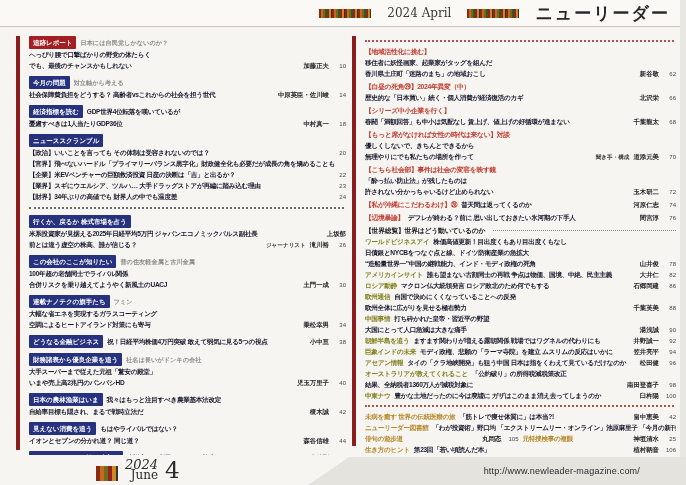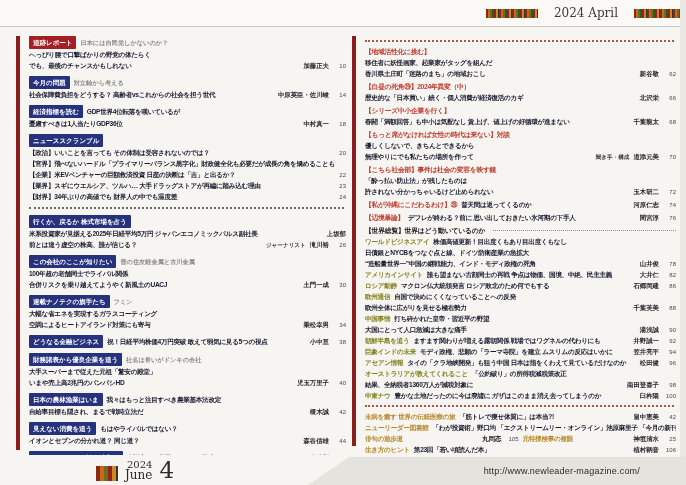--- a/index.html
+++ b/index.html
@@ -7,21 +7,21 @@
     width:686px;height:485px;position:relative;overflow:hidden;
     background:#f6f5f2;
     font-family:"Liberation Sans","DejaVu Sans",sans-serif;
     color:#1b1b2f;
   }
   
   .top-header{
     position:absolute;top:0;left:0;right:0;height:27px;
     background:#faf9f6;border-bottom:1px solid #c9c6c0;
     display:flex;align-items:center;justify-content:flex-end;
-    gap:16px;box-sizing:border-box;
+    gap:16px;padding-right:16px;box-sizing:border-box;
   }
   .stripe-bar{width:52px;height:9px;
     background:repeating-linear-gradient(90deg,#8a2a12 0 2px,#c8681c 2px 4px,#6d6d1d 4px 6px,#2f5b22 6px 8px,#942222 8px 10px,#d1861f 10px 12px,#333 12px 13px);}
   .issue-date{font-family:"DejaVu Serif","Liberation Serif",serif;font-size:12px;color:#3a3a3a;}
   .mag-title{font-family:"DejaVu Serif","Liberation Serif",serif;font-size:17px;font-weight:bold;color:#26262b;letter-spacing:2px;}
   .right-edge{position:absolute;top:0;right:0;bottom:0;width:6px;background:#e9e7e2;}
 
   
   .page{position:absolute;top:36px;box-sizing:border-box;border-left:4px solid #8a1d1d;padding-left:9px;}
   .page-left{left:16px;width:330px;height:414px;}
@@ -52,32 +52,33 @@
   .bottom-note{font-size:6.4px;font-weight:bold;color:#1b1b2f;margin-top:3px;}
 
   
   .bottom-strip{position:absolute;left:0;right:0;bottom:0;height:28px;background:#e5e3de;}
   .bottom-wedge{position:absolute;left:0;bottom:0;width:380px;height:30px;background:#f6f5f2;
     clip-path:polygon(0 0,352px 0,308px 100%,0 100%);}
   .footer-logo{position:absolute;left:96px;bottom:4px;display:flex;align-items:flex-end;gap:7px;}
   .logo-stripes{width:22px;height:15px;
     background:repeating-linear-gradient(90deg,#8a2a12 0 4px,#c8681c 4px 8px,#6d6d1d 8px 12px,#942222 12px 16px,#d1861f 16px 20px,#333 20px 22px);}
   .logo-dates{display:flex;flex-direction:column;align-items:flex-end;font-family:"DejaVu Serif","Liberation Serif",serif;color:#2a2a2a;}
-  .logo-year{font-size:10px;line-height:8px;}
+  .logo-year{font-size:13px;line-height:8px;font-style:italic;}
   .logo-month{font-size:12px;line-height:12px;}
   .logo-num{font-family:"DejaVu Serif","Liberation Serif",serif;font-size:23px;line-height:21px;color:#2a2a2a;}
   .footer-url{position:absolute;right:46px;bottom:9px;font-size:9px;color:#2a2a2a;letter-spacing:0.2px;text-decoration:none;}
 </style>
 </head>
 <body>
 
 <div class="top-header">
   <span class="stripe-bar"></span>
   <span class="issue-date">2024 April</span>
   <span class="stripe-bar"></span>
+  <span class="mag-title">ニューリーダー</span>
 </div>
 <div class="right-edge"></div>
 
 <div class="page page-left">
   <div>
       <div class="entry">
         <div class="row">
           <span class="chip red">追跡レポート</span>
           <span class="note">日本には自民党しかないのか？</span>
         </div>

